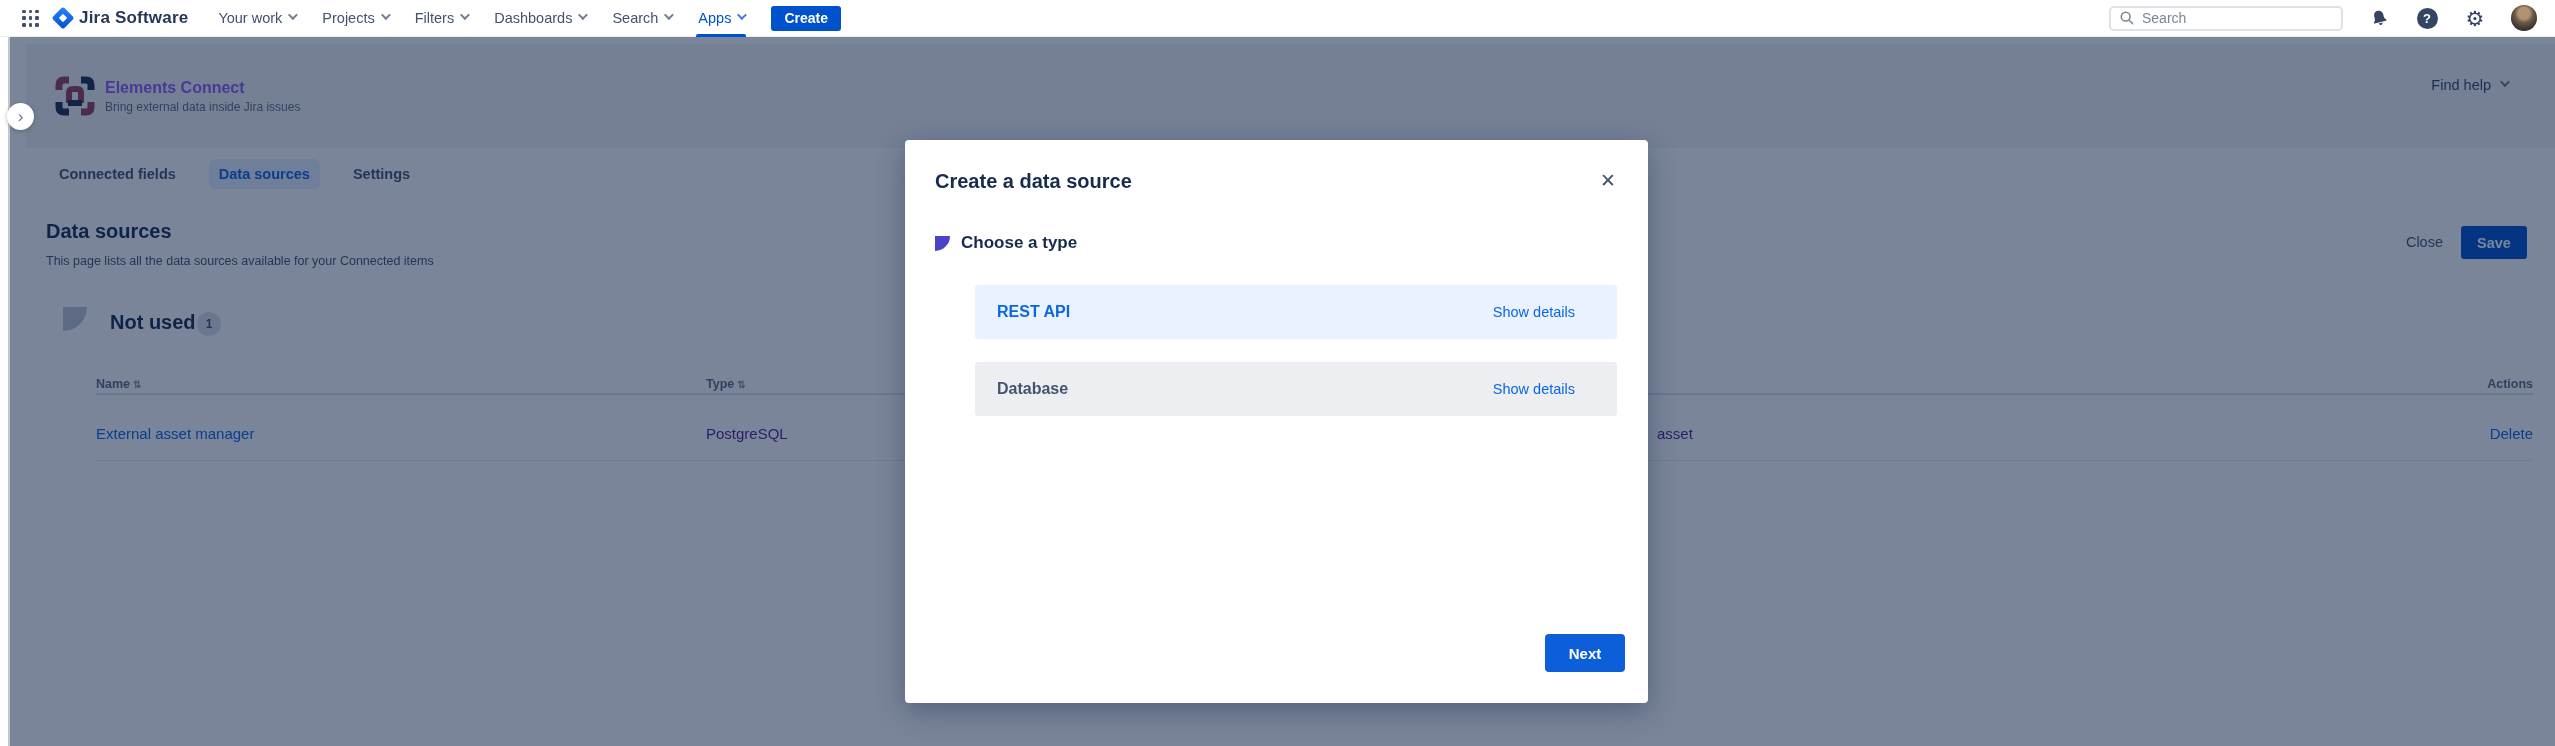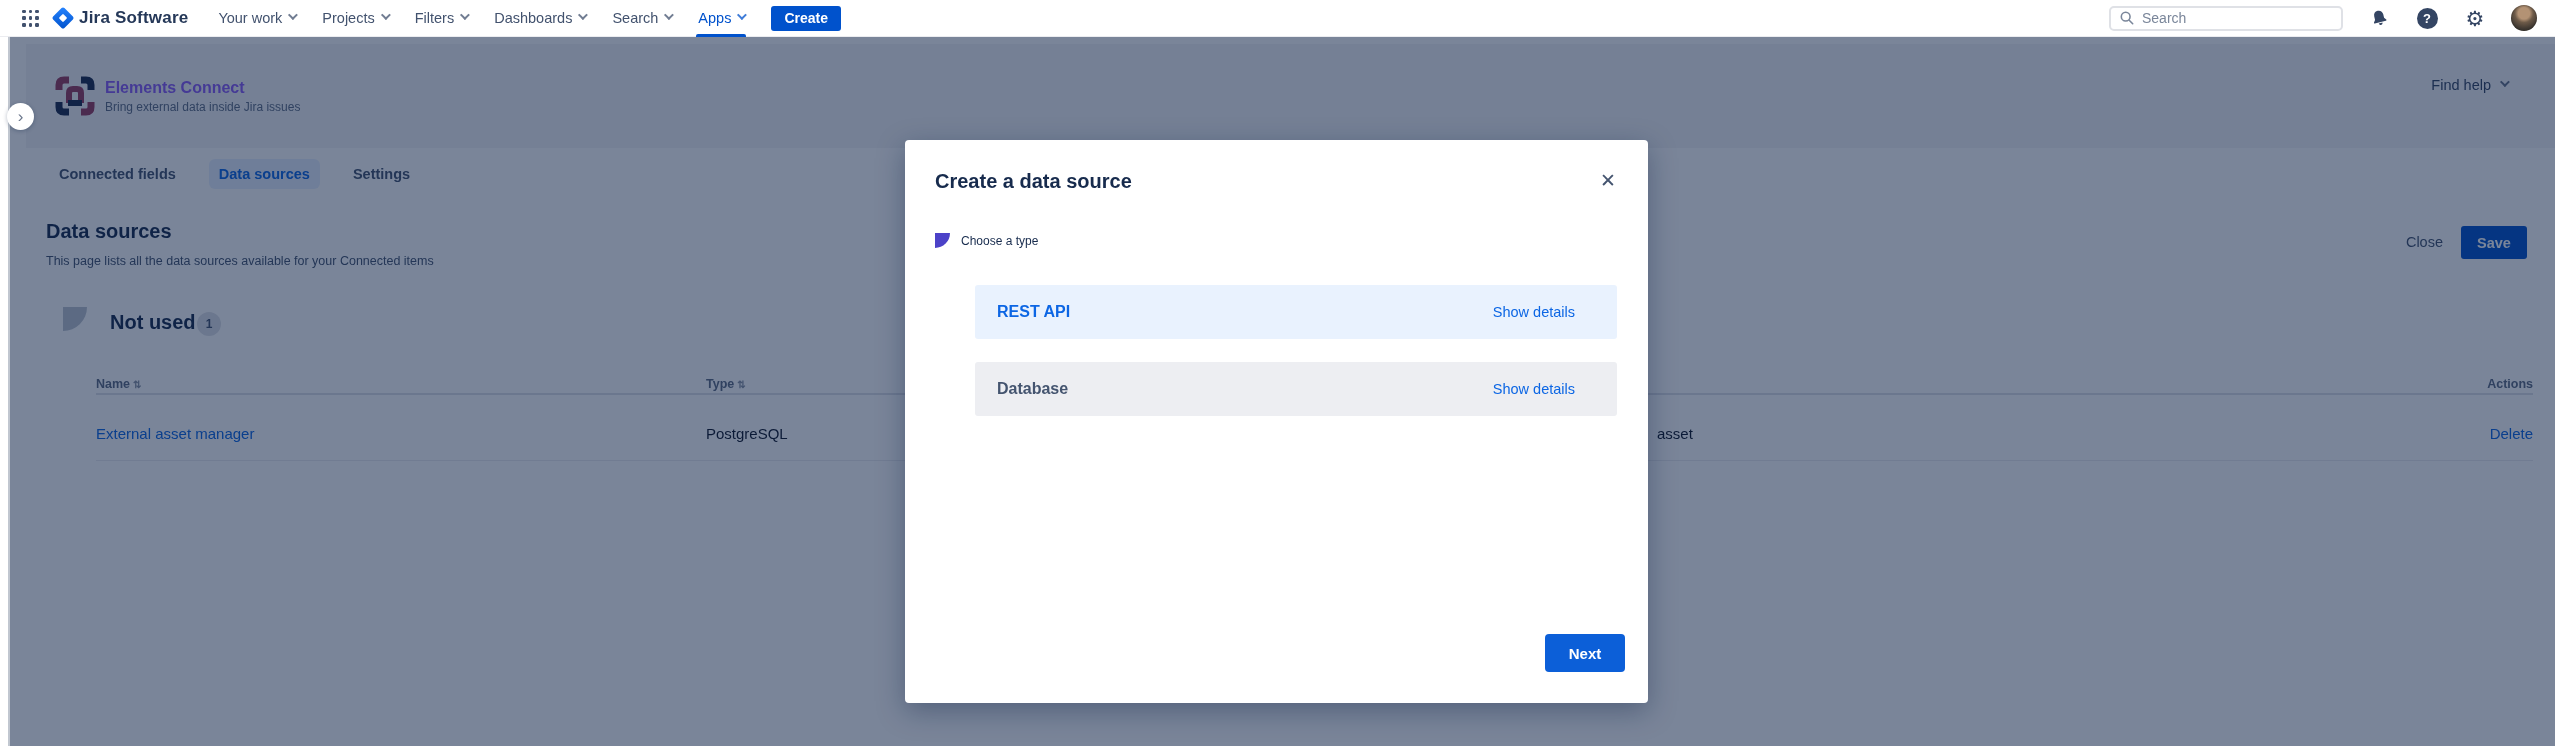--- a/index.html
+++ b/index.html
@@ -72,38 +72,38 @@
   .sec-badge { position:absolute; left:187px; top:275px; width:24px; height:24px; border-radius:50%;
                background:#DFE1E6; color:#42526E; font-size:12px; font-weight:600;
                display:flex; align-items:center; justify-content:center; }
 
   .th { position:absolute; top:330px; font-size:12.5px; font-weight:700; color:#5E6C84;margin-top:10px; }
   .sort-glyph { font-size:10px; color:#8993A4; margin-left:3px; }
   .thead-line { position:absolute; left:86px; right:22px; top:356px; height:2px; background:#DFE1E6; }
   .td { position:absolute; top:388px; font-size:15px; }
   .row-line { position:absolute; left:86px; right:22px; top:423px; height:1px; background:#EBECF0; }
   .link { color:#0C66E4; cursor:pointer; text-decoration:none; }
-  .plain-cell { color:#0f172a; }
+  .plain-cell { color:#4c1d95; }
 
   
   .blanket { position:absolute; inset:0; background:rgba(9,30,66,0.54); z-index:10; }
   .expand-btn { position:absolute; left:7px; top:66px; width:27px; height:27px; border-radius:50%;
                 background:#fff; z-index:20; box-shadow:0 1px 4px rgba(9,30,66,.3); border:none;
                 color:#6B778C; font-size:17px; line-height:25px; text-align:center; cursor:pointer;
                 font-family:"Liberation Sans",sans-serif; }
 
   
   .modal { position:absolute; left:905px; top:103px; width:743px; height:563px; background:#fff;
            border-radius:4px; box-shadow:0 8px 28px rgba(9,30,66,.35); z-index:30; }
   .modal-title { position:absolute; left:30px; top:30px; font-size:20px; font-weight:600; color:#172B4D; }
   .modal-close { position:absolute; right:26px; top:26px; width:28px; height:28px; border:none; background:none;
                  font-size:19px; color:#44546F; cursor:pointer; font-family:"Liberation Sans",sans-serif; }
   .step-row { position:absolute; left:30px; top:93px; display:flex; align-items:center; gap:11px; }
   .step-bullet { width:15px; height:15px; background:#4C42C8; border-radius:0 0 100% 0; }
-  .step-title { font-size:12px; font-weight:400; color:#172B4D; }
+  .step-title { font-size:17px; font-weight:700; color:#172B4D; }
   .opt { position:absolute; left:31px; right:31px; height:54px; border-radius:3px;
          display:flex; align-items:center; justify-content:space-between; padding:0 42px 0 22px; cursor:pointer;margin-left:39px; }
   .opt1 { top:145px; background:#E9F2FE; }
   .opt2 { top:222px; background:#EDEEF2; }
   .opt-label { font-size:16px; font-weight:600; }
   .opt1 .opt-label { color:#0C66E4; }
   .opt2 .opt-label { color:#44546F; }
   .opt-details { font-size:14.5px; color:#0C66E4; cursor:pointer; }
   .next-btn { position:absolute; right:23px; bottom:31px; width:80px; height:38px; background:#0C5FD8;
               color:#fff; border:none; border-radius:4px; font-size:15px; font-weight:600; cursor:pointer;

